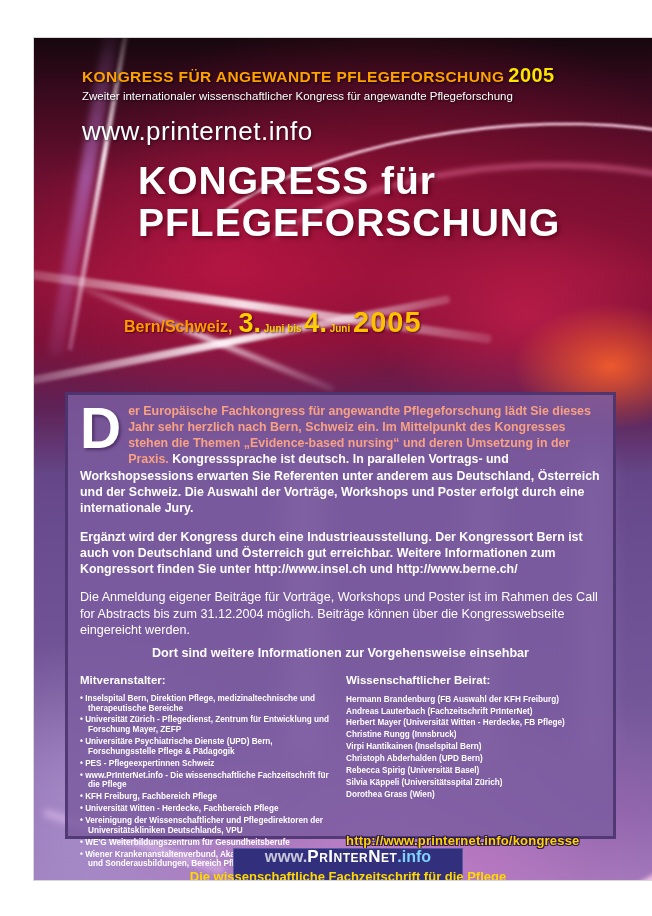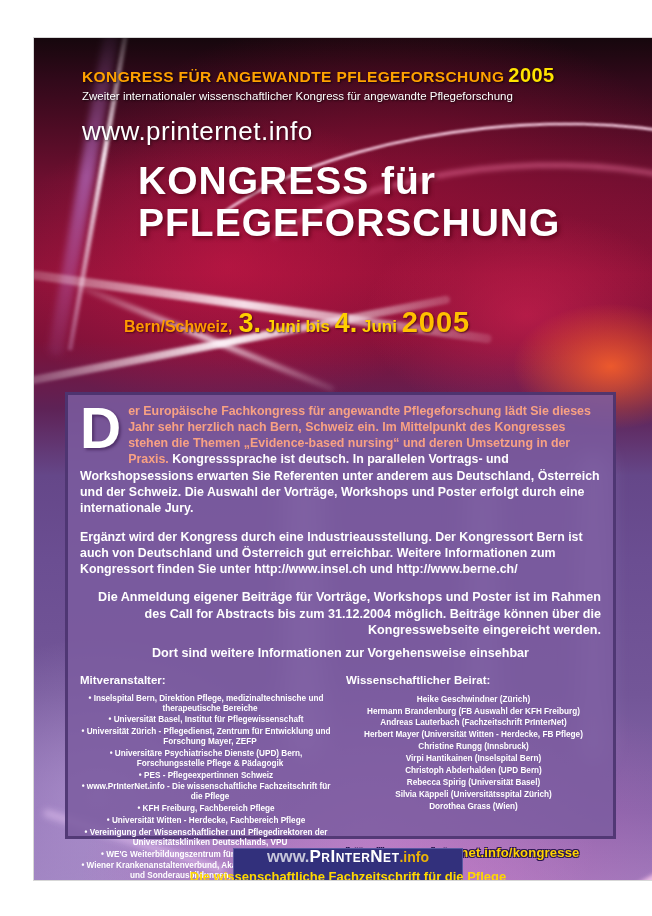--- a/index.html
+++ b/index.html
@@ -43,47 +43,47 @@
 
   .site-url{left:48px;top:78px;font-size:26px;color:#ffffff;text-shadow:1px 1px 3px rgba(0,0,0,.55);letter-spacing:.5px;}
 
   .main-title{left:104px;top:122px;font-size:39px;line-height:1.07;font-weight:bold;color:#ffffff;letter-spacing:1px;text-shadow:2px 2px 4px rgba(80,0,20,.75);}
 
   .tagline{left:90px;top:240px;font-size:18.5px;font-weight:bold;color:#ffffff;letter-spacing:.3px;word-spacing:3px;text-shadow:1px 1px 3px rgba(60,0,15,.8);}
 
   .dateline{left:90px;top:268px;color:#ffc400;text-shadow:1px 1px 2px rgba(60,0,15,.8);white-space:nowrap;}
   .dateline .loc{font-size:16px;font-weight:bold;color:#ff9a00;margin-right:6px;}
   .dateline .big{font-size:27px;font-weight:bold;color:#ffcf00;}
-  .dateline .small{font-size:17px;font-weight:bold;color:#ffcf00;}
+  .dateline .small{font-size:10px;font-weight:bold;color:#ffcf00;}
   .dateline .year-big{font-size:29px;font-weight:bold;color:#ffc000;letter-spacing:1px;}
 
   .content-box{left:31px;top:354px;width:521px;height:423px;background:rgba(123,92,160,.86);border:3px solid rgba(44,26,80,.55);padding:8px 12px 10px 12px;color:#fff;}
   .content-box p{margin:0;}
   .intro{font-size:12.4px;font-weight:bold;line-height:1.3;}
   .dropcap{float:left;font-size:57px;line-height:.82;font-weight:bold;color:#ffffff;margin:2px 7px 0 0;text-shadow:2px 2px 3px rgba(40,10,60,.5);}
   .hl{color:#f8a183;}
   .p2{font-size:12.4px;font-weight:bold;line-height:1.3;margin-top:13px !important;color:#ffffff;}
-  .p3{font-size:12.6px;font-weight:bold;line-height:1.3;margin-top:12px !important;text-align:right;}
+  .p3{font-size:12.6px;font-weight:normal;line-height:1.3;margin-top:12px !important;text-align:left;}
   .p4{font-size:12.6px;font-weight:bold;line-height:1.3;margin-top:7px !important;text-align:center;}
 
   .cols{display:flex;margin-top:12px;}
   .col-left{width:252px;}
   .col-right{width:255px;margin-left:14px;}
   .col-head{font-size:11.5px;font-weight:bold;color:#ffffff;margin-bottom:8px;}
-  ul.plainlist{list-style:none;margin:0;padding:0;text-align:center;}
+  ul.plainlist{list-style:none;margin:0;padding:0;}
   .organizers li{font-size:8.2px;font-weight:600;line-height:1.2;margin-bottom:2px;padding-left:8px;text-indent:-8px;}
   .organizers li::before{content:"• ";}
   .board li{font-size:8.2px;font-weight:600;line-height:1.45;}
   .congress-url{margin-top:32px;font-size:13px;font-weight:bold;color:#ffd400;letter-spacing:.2px;text-shadow:1px 1px 0 #2a1650,-1px -1px 0 #2a1650,1px -1px 0 #2a1650,-1px 1px 0 #2a1650;}
 
   .footer-bar{left:199px;top:810px;width:228px;height:34px;background:#32307c;border:1px solid #5a58a0;display:flex;flex-direction:column;align-items:center;justify-content:center;z-index:3;}
   .brand-line{line-height:1;white-space:nowrap;}
   .brand-www{font-size:16.5px;font-weight:bold;color:#c6c6da;}
   .brand-name{font-size:17px;font-weight:bold;color:#ffffff;font-variant:small-caps;letter-spacing:.5px;}
-  .brand-tld{font-size:14px;font-weight:bold;color:#eab308;}
+  .brand-tld{font-size:16px;font-weight:bold;color:#7dd3fc;}
   .footer-tagline{font-size:13px;font-weight:bold;color:#ffd800;margin-top:4px;white-space:nowrap;}
 </style>
 </head>
 <body>
 
 <div class="poster">
 
   <div class="streak s-diag2"></div>
   <div class="streak s-diag1"></div>
   <div class="streak s-arc1"></div>
@@ -124,36 +124,34 @@
     </p>
     <p class="p2">Ergänzt wird der Kongress durch eine Industrieausstellung. Der Kongressort Bern ist auch von Deutschland und Österreich gut erreichbar. Weitere Informationen zum Kongressort finden Sie unter http://www.insel.ch und http://www.berne.ch/</p>
     <p class="p3">Die Anmeldung eigener Beiträge für Vorträge, Workshops und Poster ist im Rahmen des Call for Abstracts bis zum 31.12.2004 möglich. Beiträge können über die Kongresswebseite eingereicht werden.</p>
     <p class="p4">Dort sind weitere Informationen zur Vorgehensweise einsehbar</p>
 
     <div class="cols">
       <div class="col-left">
         <div class="col-head">Mitveranstalter:</div>
         <ul class="plainlist organizers">
             <li>Inselspital Bern, Direktion Pflege, medizinaltechnische und therapeutische Bereiche</li>
-            <li>Universität Basel, Institut für Pflegewissenschaft</li>
             <li>Universität Zürich - Pflegedienst, Zentrum für Entwicklung und Forschung Mayer, ZEFP</li>
             <li>Universitäre Psychiatrische Dienste (UPD) Bern, Forschungsstelle Pflege &amp; Pädagogik</li>
             <li>PES - Pflegeexpertinnen Schweiz</li>
             <li>www.PrInterNet.info - Die wissenschaftliche Fachzeitschrift für die Pflege</li>
             <li>KFH Freiburg, Fachbereich Pflege</li>
             <li>Universität Witten - Herdecke, Fachbereich Pflege</li>
             <li>Vereinigung der Wissenschaftlicher und Pflegedirektoren der Universitätskliniken Deutschlands, VPU</li>
             <li>WE'G Weiterbildungszentrum für Gesundheitsberufe</li>
             <li>Wiener Krankenanstaltenverbund, Akademie für Fortbildungen und Sonderausbildungen, Bereich Pflege</li>
           </ul>
       </div>
       <div class="col-right">
         <div class="col-head">Wissenschaftlicher Beirat:</div>
         <ul class="plainlist board">
-            <li>Heike Geschwindner (Zürich)</li>
             <li>Hermann Brandenburg (FB Auswahl der KFH Freiburg)</li>
             <li>Andreas Lauterbach (Fachzeitschrift PrInterNet)</li>
             <li>Herbert Mayer (Universität Witten - Herdecke, FB Pflege)</li>
             <li>Christine Rungg (Innsbruck)</li>
             <li>Virpi Hantikainen (Inselspital Bern)</li>
             <li>Christoph Abderhalden (UPD Bern)</li>
             <li>Rebecca Spirig (Universität Basel)</li>
             <li>Silvia Käppeli (Universitätsspital Zürich)</li>
             <li>Dorothea Grass (Wien)</li>
           </ul>

